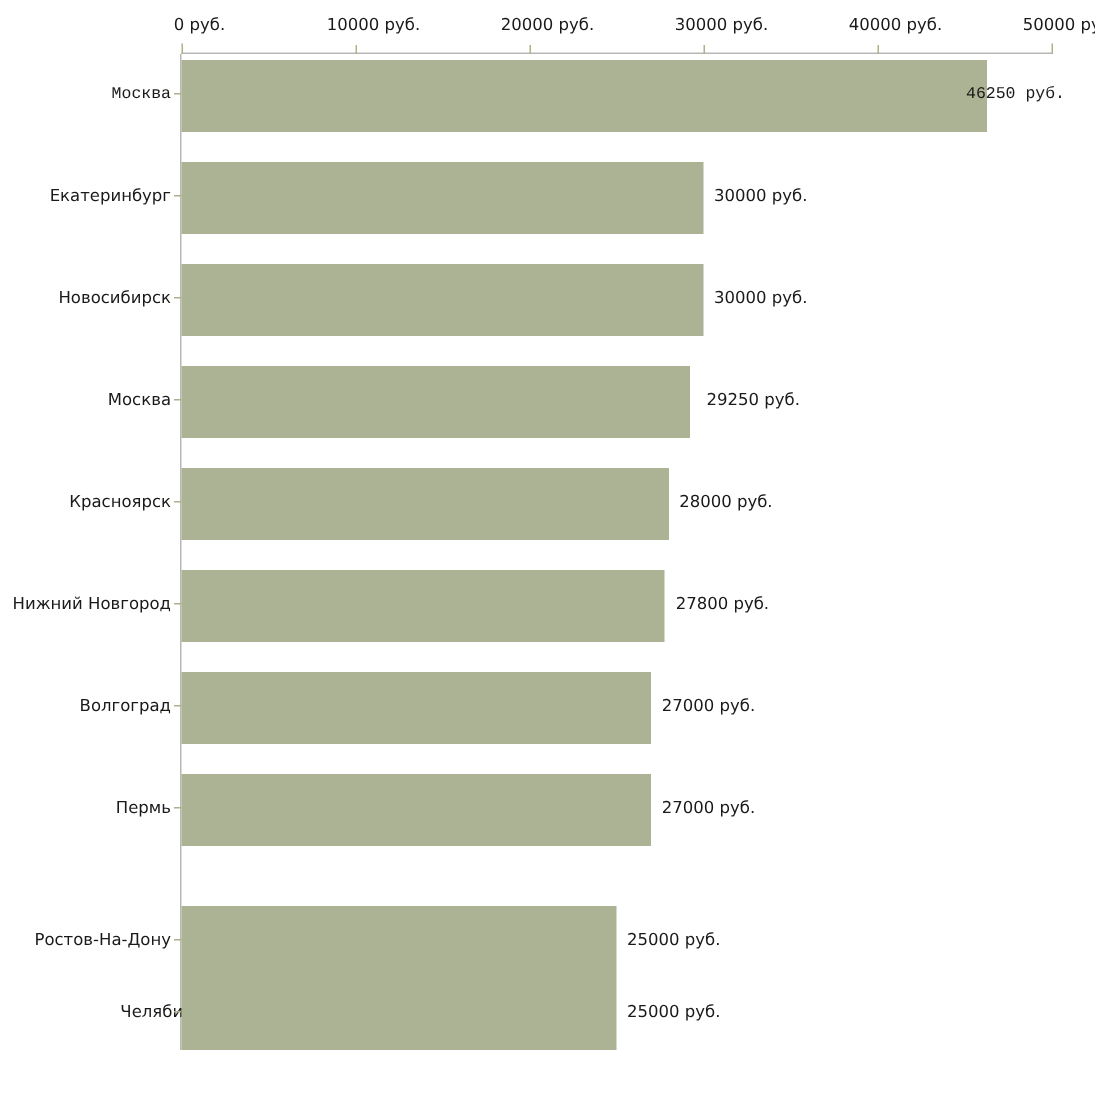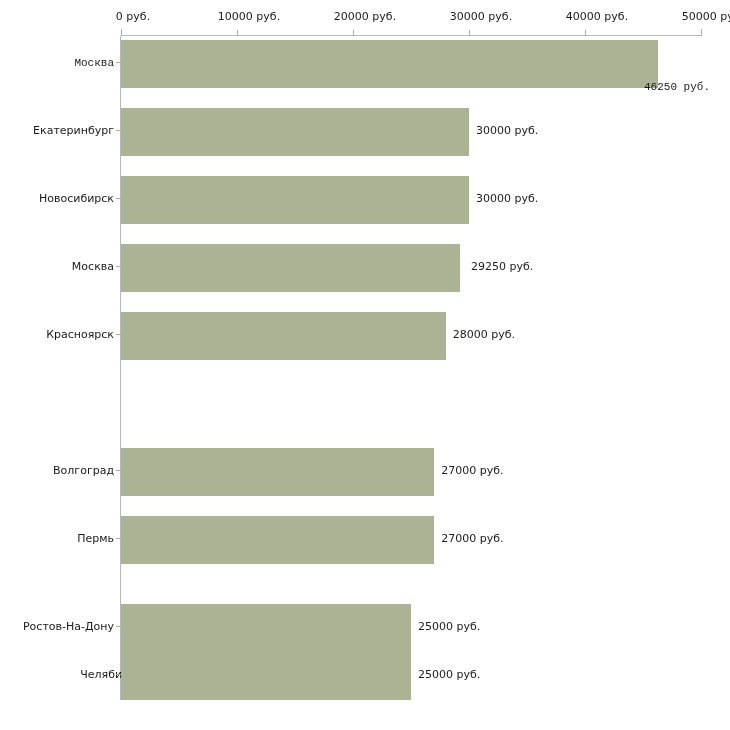--- a/index.html
+++ b/index.html
@@ -152,21 +152,21 @@
       <div class="xtick" style="left: 701px;">50000 руб.</div>
     </div>
 
   <div id="y-axis-line"></div>
 
   <div id="plot-area">
       <div class="bar-row" style="top: 4px; font-family: Liberation Mono, monospace;">
         <div class="cat-label">Москва</div>
         <div class="cat-tick"></div>
         <div class="bar" title="Москва 46250 руб." style="width: 536.5px; background: rgb(172, 179, 148);"></div>
-        <div class="bar-value" style="left: 644px; margin-top: 24px;">46250 руб.</div>
+        <div class="bar-value" style="left: 644px;">46250 руб.</div>
       </div>
       <div class="bar-row" style="top: 72px;">
         <div class="cat-label">Екатеринбург</div>
         <div class="cat-tick"></div>
         <div class="bar" title="Екатеринбург 30000 руб." style="width: 348px; background: rgb(172, 179, 148);"></div>
         <div class="bar-value" style="left: 476px;">30000 руб.</div>
       </div>
       <div class="bar-row" style="top: 140px;">
         <div class="cat-label">Новосибирск</div>
         <div class="cat-tick"></div>
@@ -178,20 +178,26 @@
         <div class="cat-tick"></div>
         <div class="bar" title="Самара 29250 руб." style="width: 339.3px; background: rgb(172, 179, 148);"></div>
         <div class="bar-value" style="left: 471px;">29250 руб.</div>
       </div>
       <div class="bar-row" style="top: 276px;">
         <div class="cat-label">Красноярск</div>
         <div class="cat-tick"></div>
         <div class="bar" title="Красноярск 28000 руб." style="width: 324.8px; background: rgb(172, 179, 148);"></div>
         <div class="bar-value" style="left: 452.8px;">28000 руб.</div>
       </div>
+      <div class="bar-row" style="top: 344px;">
+        <div class="cat-label">Нижний Новгород</div>
+        <div class="cat-tick"></div>
+        <div class="bar" title="Нижний Новгород 27800 руб." style="width: 322.48px; background: rgb(172, 179, 148);"></div>
+        <div class="bar-value" style="left: 450.48px;">27800 руб.</div>
+      </div>
       <div class="bar-row" style="top: 412px;">
         <div class="cat-label">Волгоград</div>
         <div class="cat-tick"></div>
         <div class="bar" title="Волгоград 27000 руб." style="width: 313.2px; background: rgb(172, 179, 148);"></div>
         <div class="bar-value" style="left: 441.2px;">27000 руб.</div>
       </div>
       <div class="bar-row" style="top: 480px;">
         <div class="cat-label">Пермь</div>
         <div class="cat-tick"></div>
         <div class="bar" title="Пермь 27000 руб." style="width: 313.2px; background: rgb(172, 179, 148);"></div>

